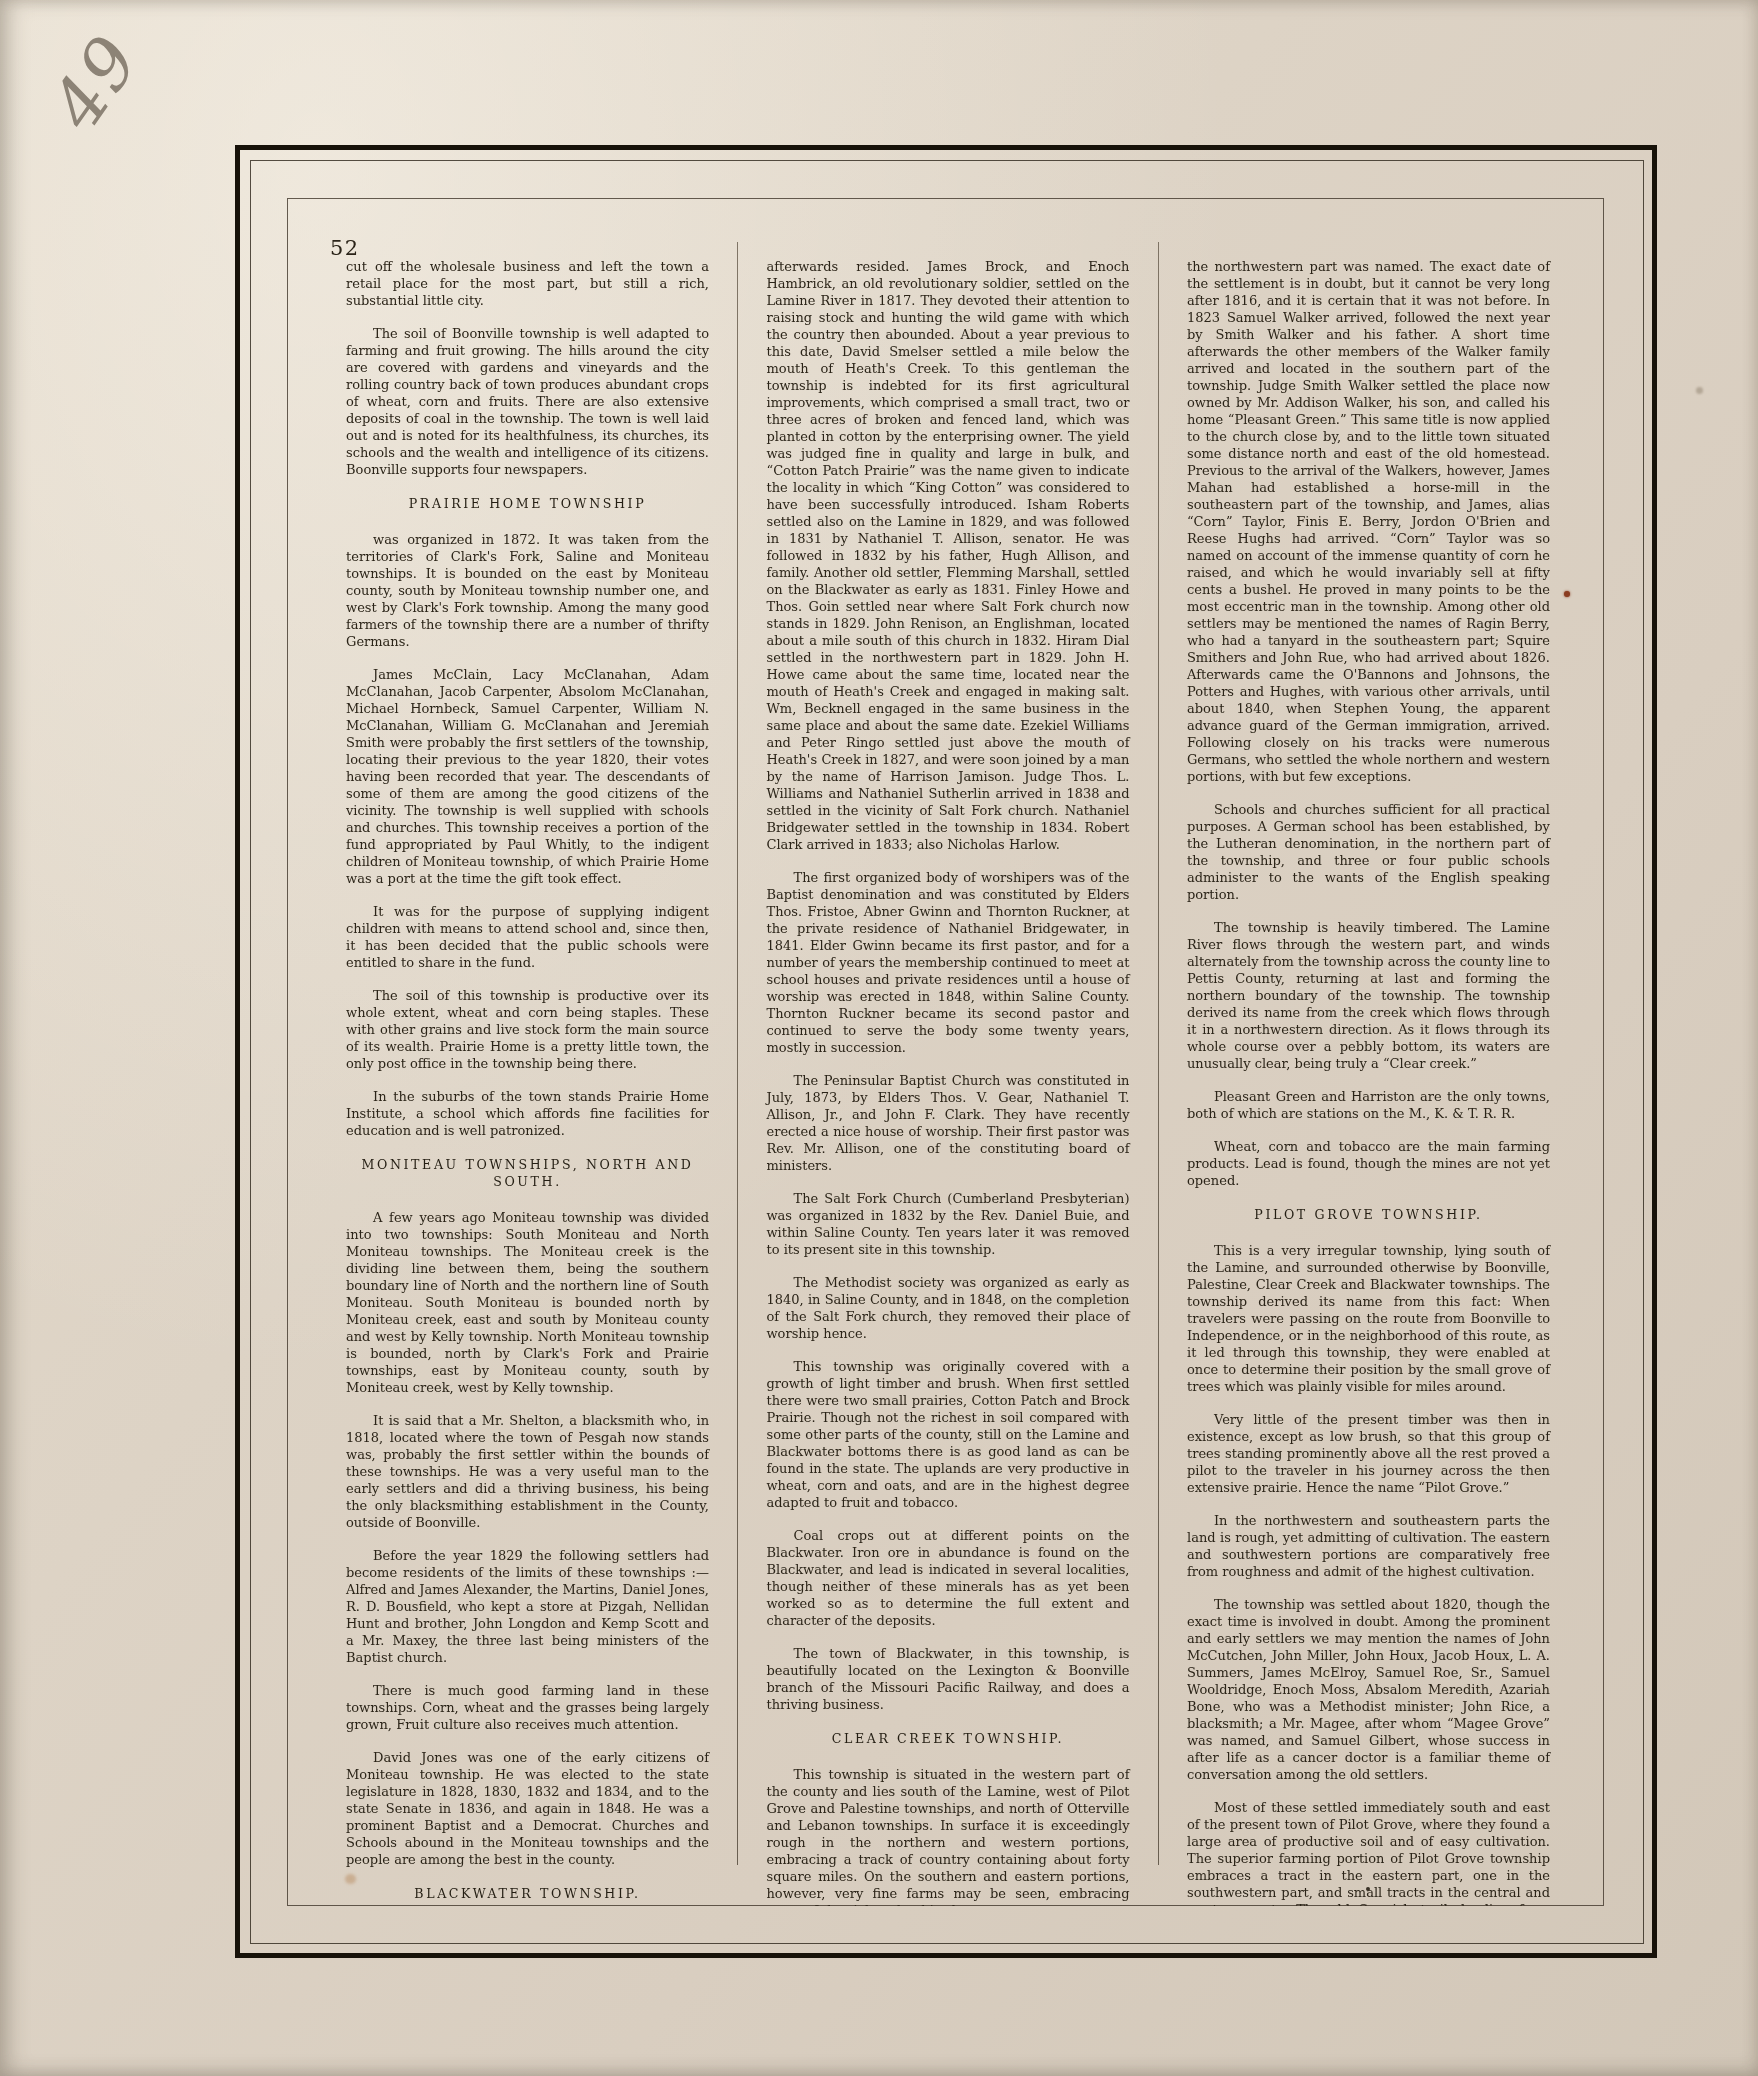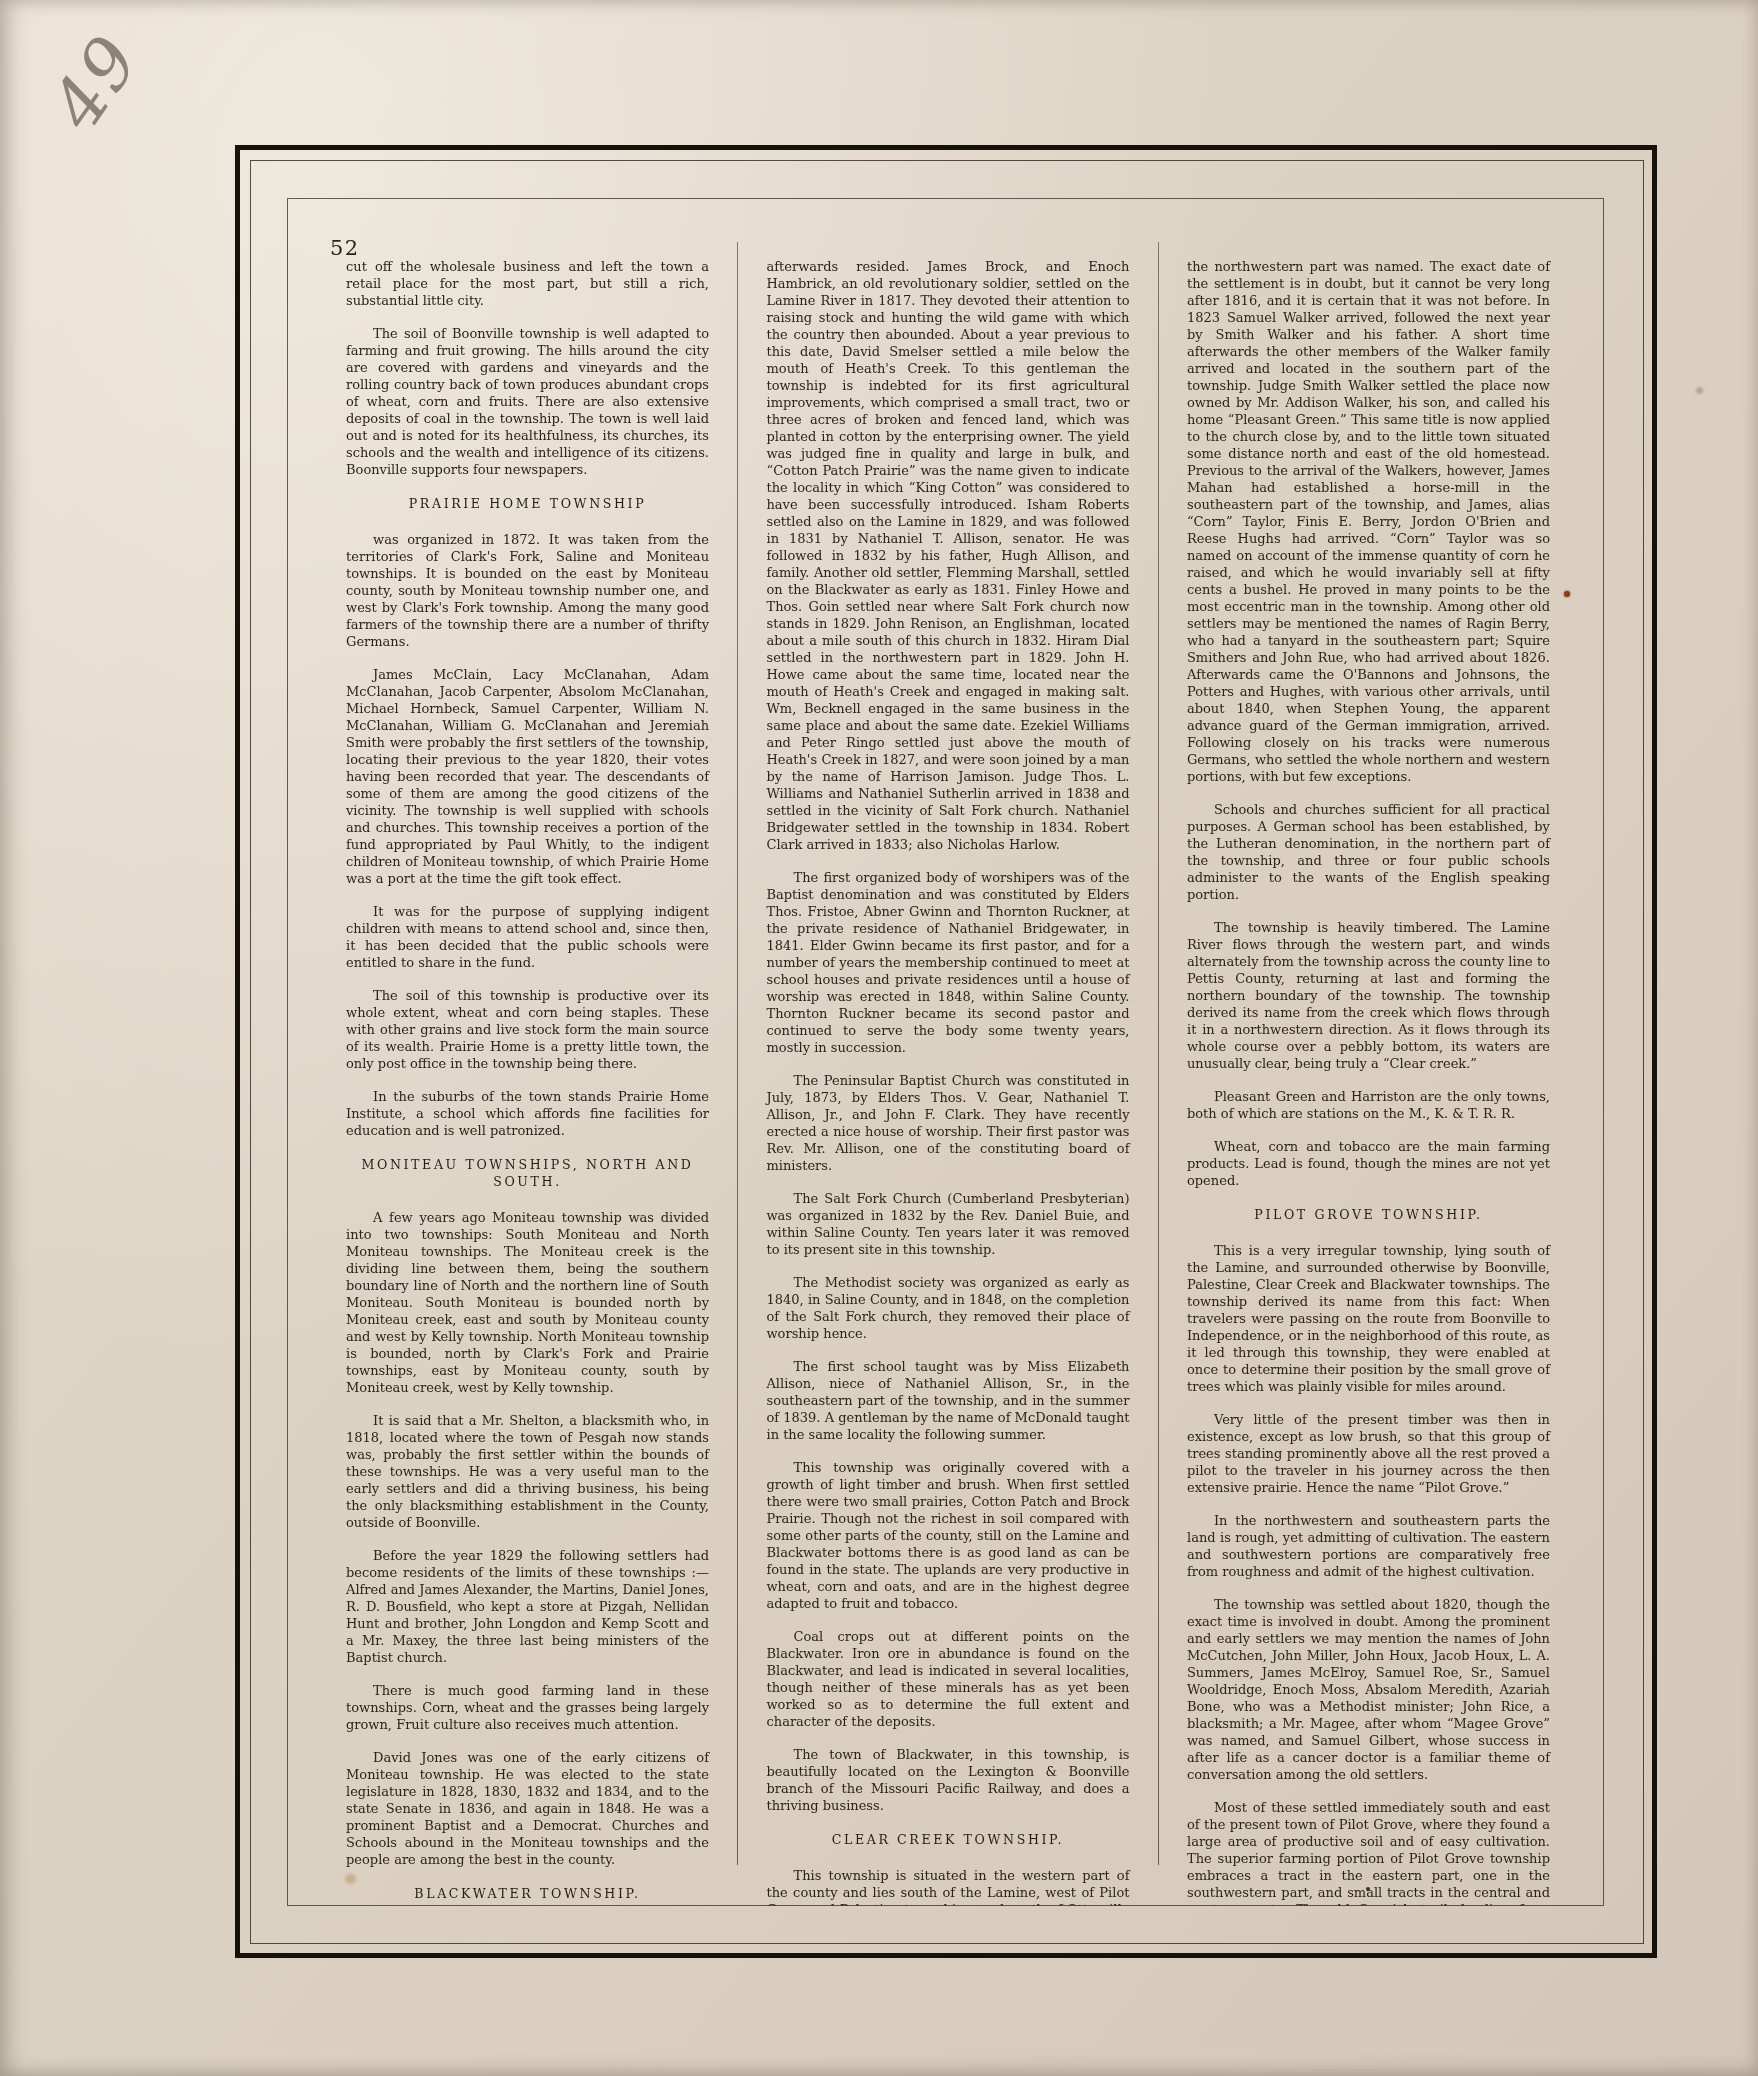--- a/index.html
+++ b/index.html
@@ -76,21 +76,20 @@
         <h3 class="section">BLACKWATER TOWNSHIP.</h3>
         <p class="para">In 1808 we learn that William Christy and John G. Heath established themselves a little above the mouth of the Blackwater, on the Lamine bottom, and commenced the manufacture of salt from the fine saline springs now included in the large farm of Mr. Geo. C. Jones. Heath continued this business a number of years, and his memory, as an old settler, has been perpetuated by giving his name to a creek near which he</p>
       </div>
     <div class="vrule"></div>
     <div class="col">
         <p class="para cont">afterwards resided. James Brock, and Enoch Hambrick, an old revolutionary soldier, settled on the Lamine River in 1817. They devoted their attention to raising stock and hunting the wild game with which the country then abounded. About a year previous to this date, David Smelser settled a mile below the mouth of Heath's Creek. To this gentleman the township is indebted for its first agricultural improvements, which comprised a small tract, two or three acres of broken and fenced land, which was planted in cotton by the enterprising owner. The yield was judged fine in quality and large in bulk, and “Cotton Patch Prairie” was the name given to indicate the locality in which “King Cotton” was considered to have been successfully introduced. Isham Roberts settled also on the Lamine in 1829, and was followed in 1831 by Nathaniel T. Allison, senator. He was followed in 1832 by his father, Hugh Allison, and family. Another old settler, Flemming Marshall, settled on the Blackwater as early as 1831. Finley Howe and Thos. Goin settled near where Salt Fork church now stands in 1829. John Renison, an Englishman, located about a mile south of this church in 1832. Hiram Dial settled in the northwestern part in 1829. John H. Howe came about the same time, located near the mouth of Heath's Creek and engaged in making salt. Wm, Becknell engaged in the same business in the same place and about the same date. Ezekiel Williams and Peter Ringo settled just above the mouth of Heath's Creek in 1827, and were soon joined by a man by the name of Harrison Jamison. Judge Thos. L. Williams and Nathaniel Sutherlin arrived in 1838 and settled in the vicinity of Salt Fork church. Nathaniel Bridgewater settled in the township in 1834. Robert Clark arrived in 1833; also Nicholas Harlow.</p>
         <p class="para">The first organized body of worshipers was of the Baptist denomination and was constituted by Elders Thos. Fristoe, Abner Gwinn and Thornton Ruckner, at the private residence of Nathaniel Bridgewater, in 1841. Elder Gwinn became its first pastor, and for a number of years the membership continued to meet at school houses and private residences until a house of worship was erected in 1848, within Saline County. Thornton Ruckner became its second pastor and continued to serve the body some twenty years, mostly in succession.</p>
         <p class="para">The Peninsular Baptist Church was constituted in July, 1873, by Elders Thos. V. Gear, Nathaniel T. Allison, Jr., and John F. Clark. They have recently erected a nice house of worship. Their first pastor was Rev. Mr. Allison, one of the constituting board of ministers.</p>
         <p class="para">The Salt Fork Church (Cumberland Presbyterian) was organized in 1832 by the Rev. Daniel Buie, and within Saline County. Ten years later it was removed to its present site in this township.</p>
         <p class="para">The Methodist society was organized as early as 1840, in Saline County, and in 1848, on the completion of the Salt Fork church, they removed their place of worship hence.</p>
-        <p class="para">The first school taught was by Miss Elizabeth Allison, niece of Nathaniel Allison, Sr., in the southeastern part of the township, and in the summer of 1839. A gentleman by the name of McDonald taught in the same locality the following summer.</p>
         <p class="para">This township was originally covered with a growth of light timber and brush. When first settled there were two small prairies, Cotton Patch and Brock Prairie. Though not the richest in soil compared with some other parts of the county, still on the Lamine and Blackwater bottoms there is as good land as can be found in the state. The uplands are very productive in wheat, corn and oats, and are in the highest degree adapted to fruit and tobacco.</p>
         <p class="para">Coal crops out at different points on the Blackwater. Iron ore in abundance is found on the Blackwater, and lead is indicated in several localities, though neither of these minerals has as yet been worked so as to determine the full extent and character of the deposits.</p>
         <p class="para">The town of Blackwater, in this township, is beautifully located on the Lexington &amp; Boonville branch of the Missouri Pacific Railway, and does a thriving business.</p>
         <h3 class="section">CLEAR CREEK TOWNSHIP.</h3>
         <p class="para">This township is situated in the western part of the county and lies south of the Lamine, west of Pilot Grove and Palestine townships, and north of Otterville and Lebanon townships. In surface it is exceedingly rough in the northern and western portions, embracing a track of country containing about forty square miles. On the southern and eastern portions, however, very fine farms may be seen, embracing some of the richest land in the county.</p>
         <p class="para">This township was early settled by Isaac Ellis, Alex. Brown, and Mr. Scott, after whom the ford in</p>
       </div>
     <div class="vrule"></div>
     <div class="col">
         <p class="para cont">the northwestern part was named. The exact date of the settlement is in doubt, but it cannot be very long after 1816, and it is certain that it was not before. In 1823 Samuel Walker arrived, followed the next year by Smith Walker and his father. A short time afterwards the other members of the Walker family arrived and located in the southern part of the township. Judge Smith Walker settled the place now owned by Mr. Addison Walker, his son, and called his home “Pleasant Green.” This same title is now applied to the church close by, and to the little town situated some distance north and east of the old homestead. Previous to the arrival of the Walkers, however, James Mahan had established a horse-mill in the southeastern part of the township, and James, alias “Corn” Taylor, Finis E. Berry, Jordon O'Brien and Reese Hughs had arrived. “Corn” Taylor was so named on account of the immense quantity of corn he raised, and which he would invariably sell at fifty cents a bushel. He proved in many points to be the most eccentric man in the township. Among other old settlers may be mentioned the names of Ragin Berry, who had a tanyard in the southeastern part; Squire Smithers and John Rue, who had arrived about 1826. Afterwards came the O'Bannons and Johnsons, the Potters and Hughes, with various other arrivals, until about 1840, when Stephen Young, the apparent advance guard of the German immigration, arrived. Following closely on his tracks were numerous Germans, who settled the whole northern and western portions, with but few exceptions.</p>

